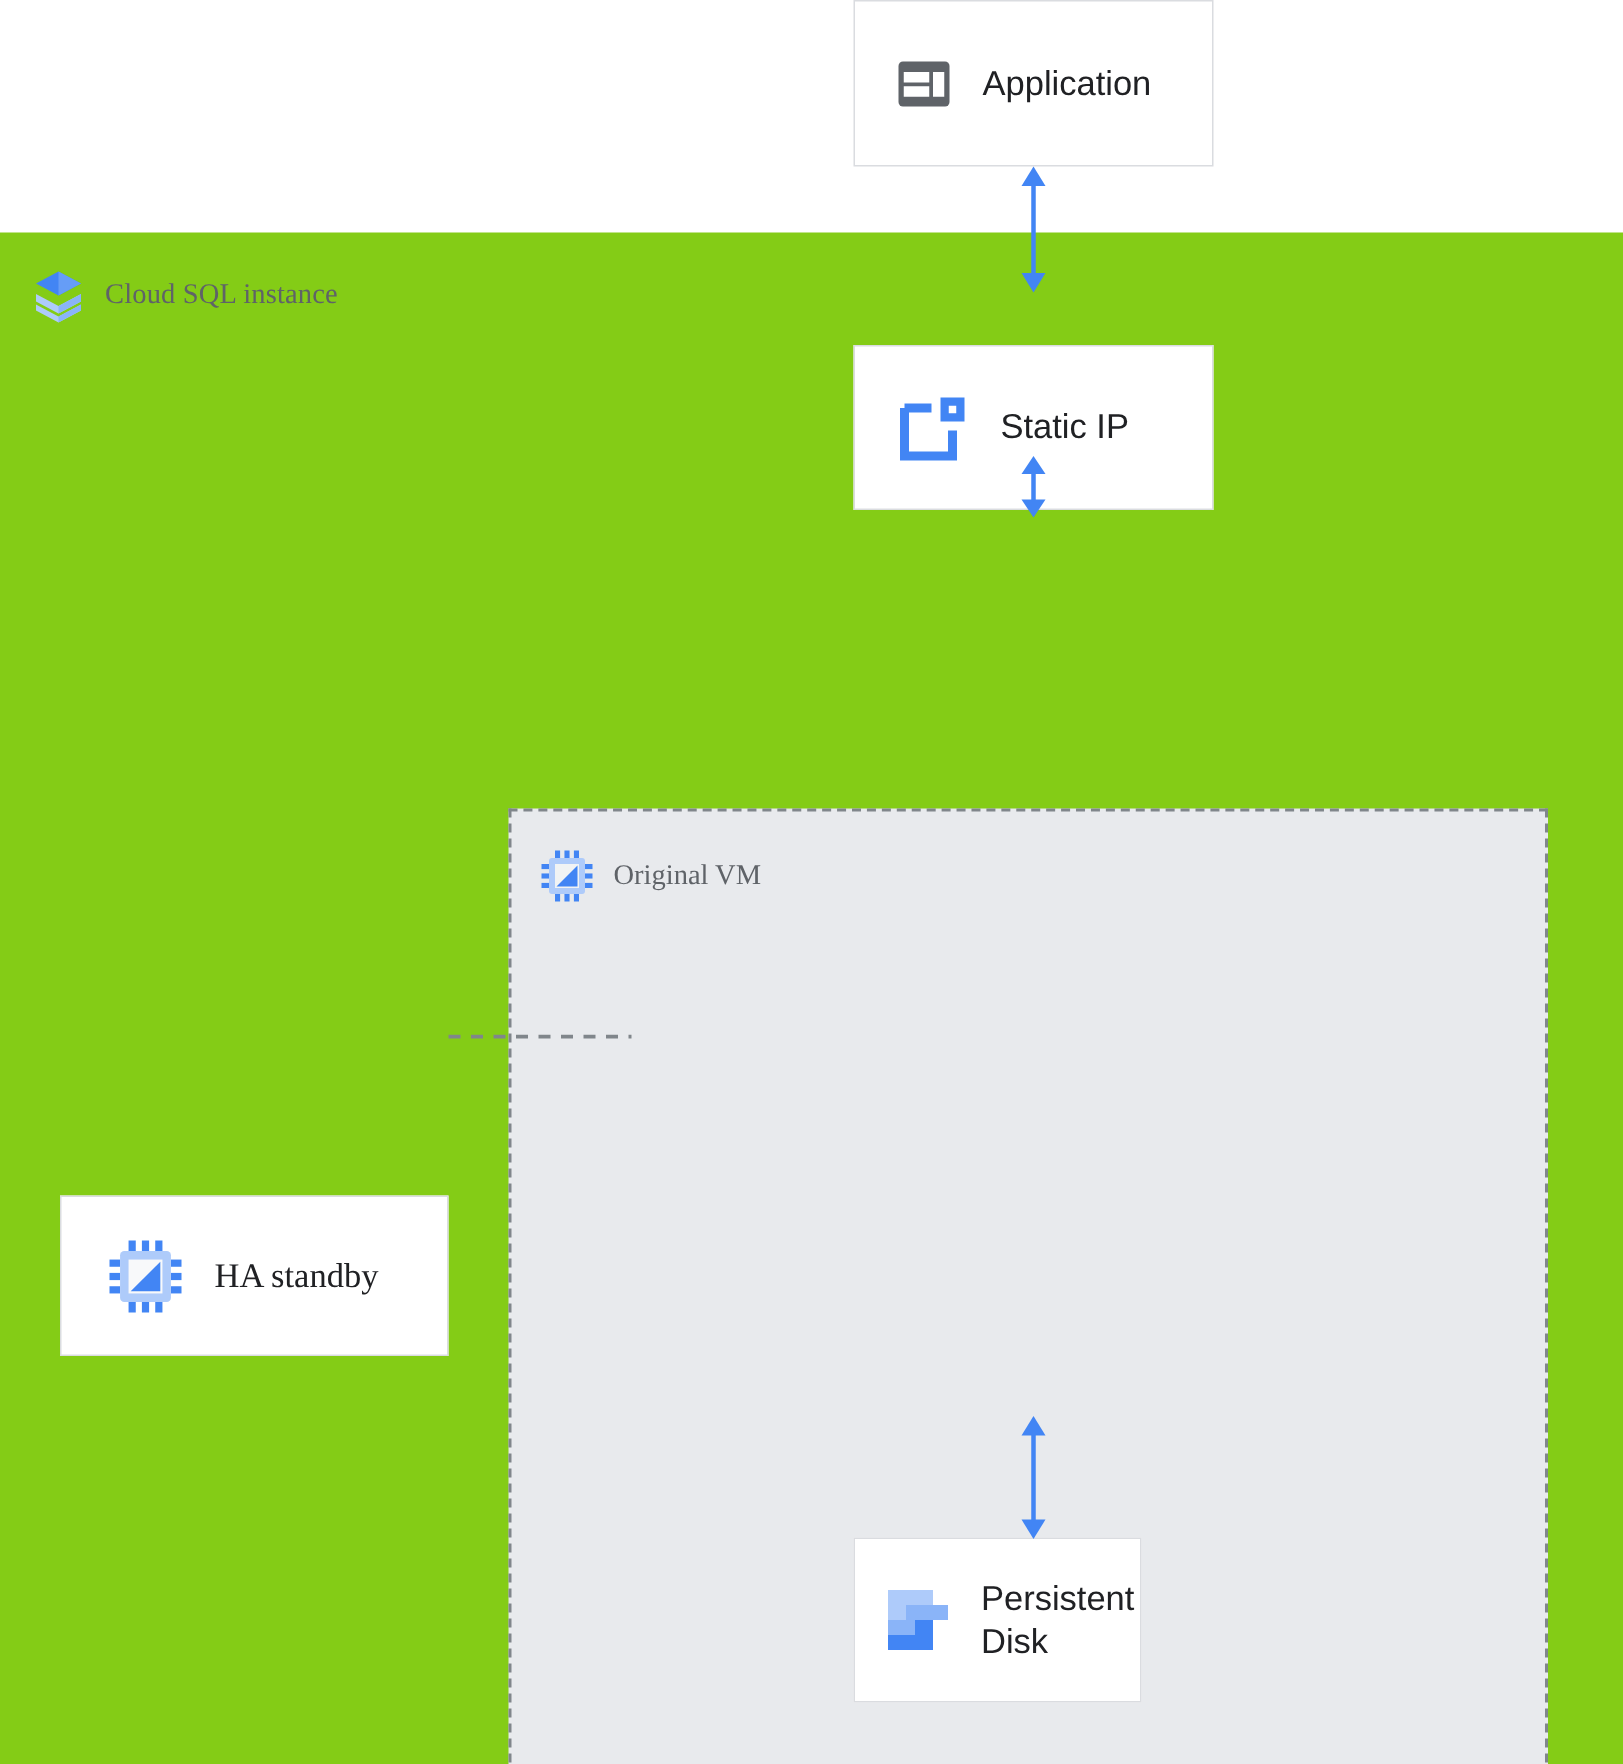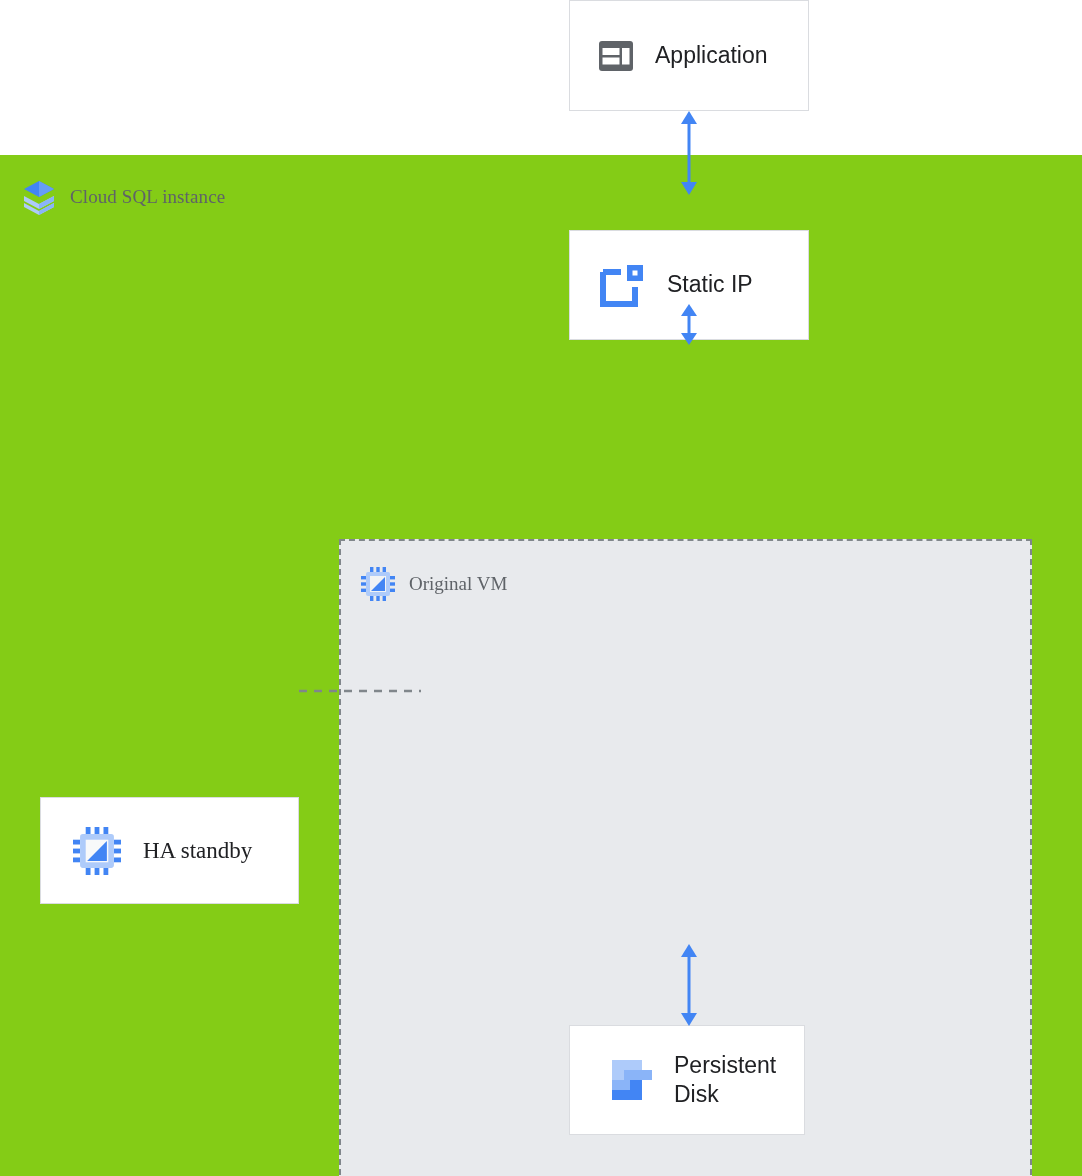--- a/index.html
+++ b/index.html
@@ -99,21 +99,21 @@
   }
   .node.with-icon {
     gap: 22px;
     justify-content: flex-start;
   }
 
   
   #node-application { left: 569px; top: 0px;   width: 240px; height: 111px; padding-left: 29px; text-align: center; }
   #node-staticip    { left: 569px; top: 194px; width: 240px; height: 110px; padding-left: 29px; margin-top: 36px; }
   #node-hastandby   { left: 40px;  top: 642px; width: 259px; height: 107px; padding-left: 32px; }
-  #node-pdisk       { left: 569px; top: 1025px;width: 236px; height: 110px; padding-left: 42px; justify-content: center; }
+  #node-pdisk       { left: 569px; top: 1025px;width: 192px; height: 110px; padding-left: 22px; }
 
   .icon { flex: 0 0 auto; display: block; }
 
   
   .connector { position: absolute; }
 
   svg { display: block; overflow: visible; }
 </style>
 </head>
 <body>

